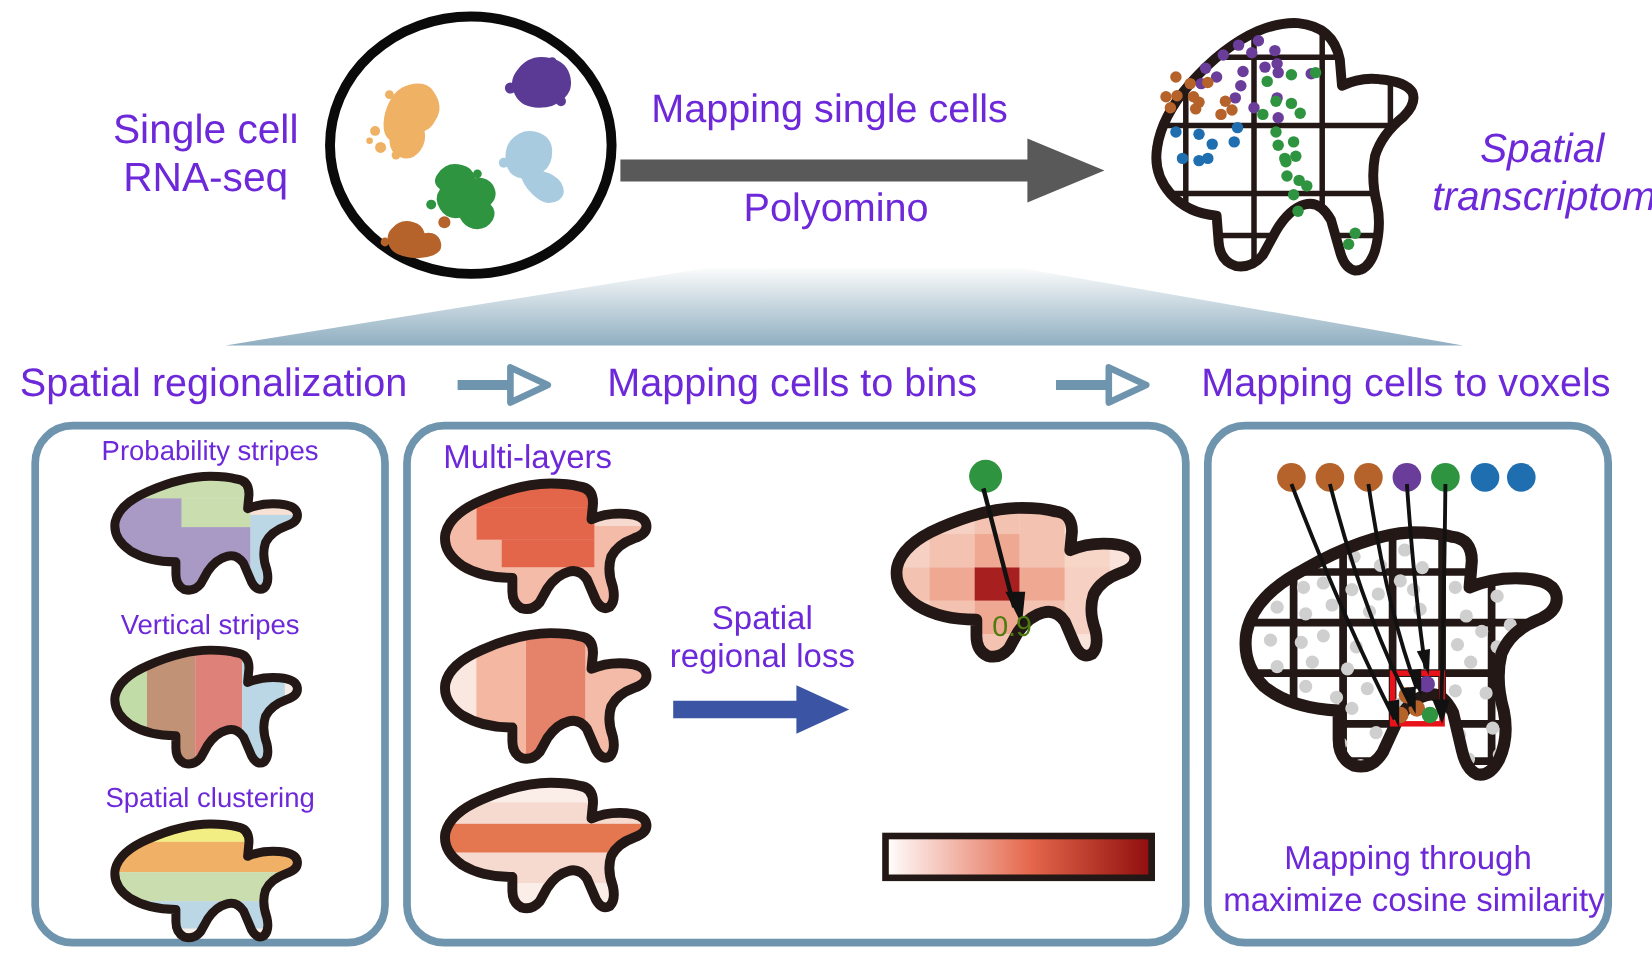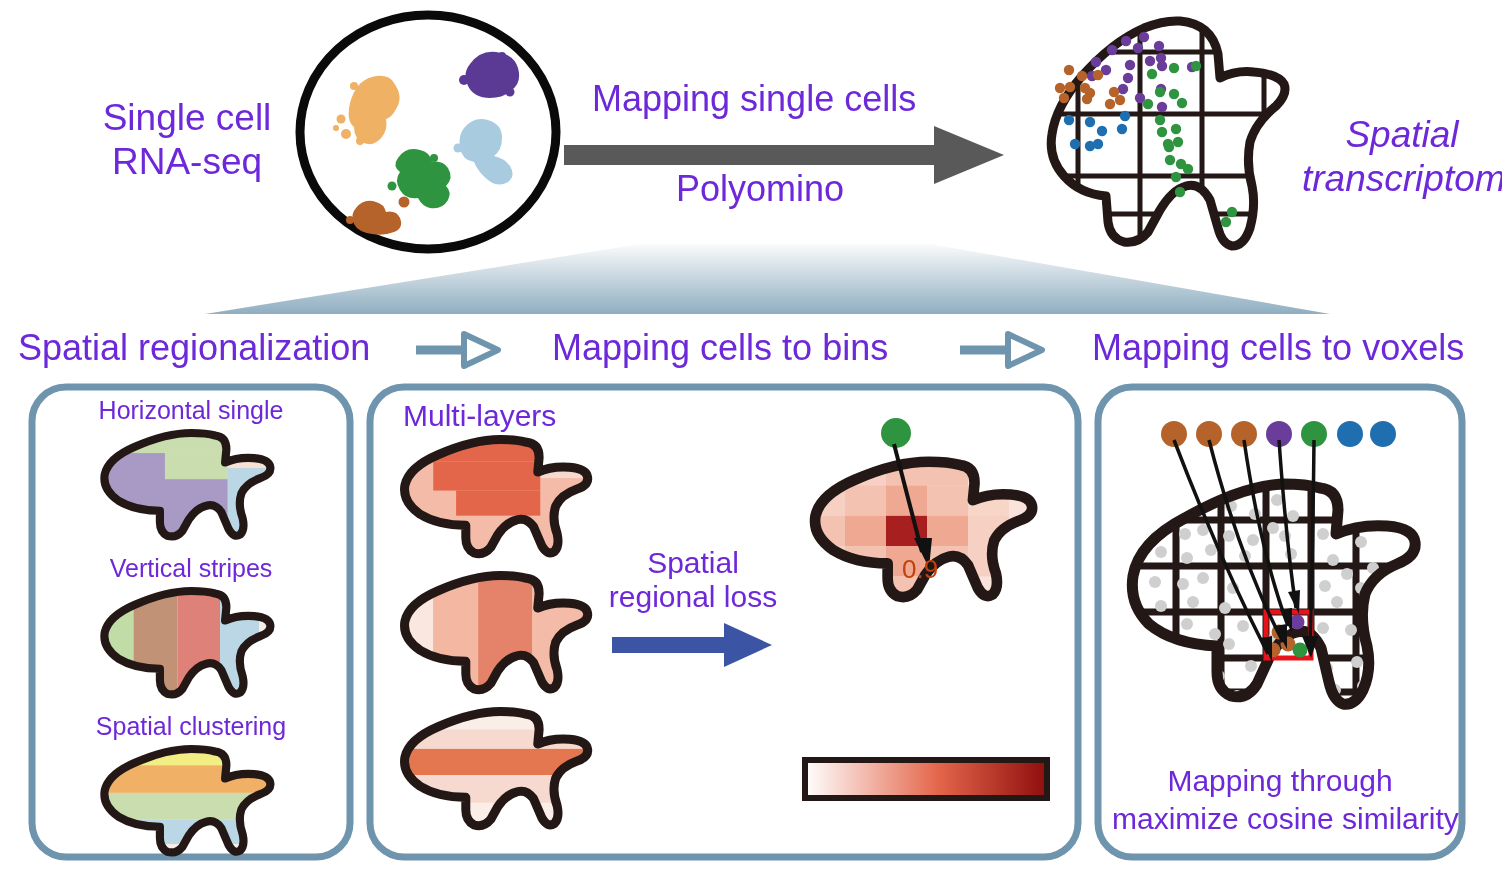--- a/index.html
+++ b/index.html
@@ -176,21 +176,21 @@
   <svg class="abs" style="left:28px;top:383px;" width="326" height="478" viewBox="0 0 326 478">
     <rect x="4" y="4" width="318" height="470" rx="34" ry="34" fill="#fff" stroke="#6E94AE" stroke-width="7"></rect>
   </svg>
   <svg class="abs" style="left:366px;top:383px;" width="716" height="478" viewBox="0 0 716 478">
     <rect x="4" y="4" width="708" height="470" rx="34" ry="34" fill="#fff" stroke="#6E94AE" stroke-width="7"></rect>
   </svg>
   <svg class="abs" style="left:1094px;top:383px;" width="372" height="478" viewBox="0 0 372 478">
     <rect x="4" y="4" width="364" height="470" rx="34" ry="34" fill="#fff" stroke="#6E94AE" stroke-width="7"></rect>
   </svg>
 
-  <div class="txt small ctr" style="left:41px;top:396px;width:300px;">Horizontal single</div>
+  <div class="txt small ctr" style="left:41px;top:396px;width:300px;">Probability stripes</div>
   <svg class="abs" style="left:95px;top:428px;" width="190" height="116" viewBox="0 0 300 185">
     <defs>
         <clipPath id="cpFishH">
           <path d="M190 12 Q208 14 208 34 L206 55 Q226 46 252 48 Q276 50 278 62 Q280 74 262 80 Q240 88 232 104 Q226 122 234 144 Q238 162 230 170 Q220 176 212 162 L200 134 Q190 120 176 124 Q160 128 148 146 L138 164 Q128 176 114 172 Q102 166 102 150 L102 132 Q62 132 36 116 Q10 98 14 74 Q20 48 62 30 Q112 8 152 8 Q176 8 190 12 Z"></path>
         </clipPath>
       </defs>
     <g clip-path="url(#cpFishH)">
       <rect x="0" y="0" width="300" height="185" fill="#E9E0C8"></rect>
       <rect x="0" y="0" width="210" height="40" fill="#C9DDAF"></rect>
       <rect x="0" y="40" width="150" height="42" fill="#C9DDAF"></rect>
@@ -317,21 +317,21 @@
       <rect x="200" y="148" width="50" height="37" fill="#F9E3DA"></rect>
         <rect x="250" y="148" width="50" height="37" fill="#FAEAE3"></rect>
     </g>
     <path fill="none" stroke="#231815" stroke-width="13" stroke-linejoin="round" d="M190 12 Q208 14 208 34 L206 55 Q226 46 252 48 Q276 50 278 62 Q280 74 262 80 Q240 88 232 104 Q226 122 234 144 Q238 162 230 170 Q220 176 212 162 L200 134 Q190 120 176 124 Q160 128 148 146 L138 164 Q128 176 114 172 Q102 166 102 150 L102 132 Q62 132 36 116 Q10 98 14 74 Q20 48 62 30 Q112 8 152 8 Q176 8 190 12 Z"></path>
   </svg>
 
   <svg class="abs" style="left:882px;top:440px;" width="70" height="135" viewBox="0 0 70 135">
     <line x1="12" y1="4" x2="40" y2="112" stroke="#111" stroke-width="4"></line>
     <path d="M32 98 L47 128 L50 98 Z" fill="#111"></path>
   </svg>
-  <div class="txt" style="left:902px;top:554px;font-size:26px;color:#c2410c;">0.9</div>
+  <div class="txt" style="left:902px;top:554px;font-size:26px;color:#4d7c0f;">0.9</div>
 
   <svg class="abs" style="left:802px;top:757px;" width="248" height="44" viewBox="0 0 248 44">
     <defs>
         <linearGradient id="cbar" x1="0" y1="0" x2="1" y2="0">
       <stop offset="0%" stop-color="#FFFFFF"></stop>
           <stop offset="55%" stop-color="#E4664A"></stop>
           <stop offset="100%" stop-color="#8F0D0D"></stop>
     </linearGradient>
       </defs>
     <rect x="3" y="3" width="242" height="38" fill="url(#cbar)" stroke="#231815" stroke-width="6"></rect>

